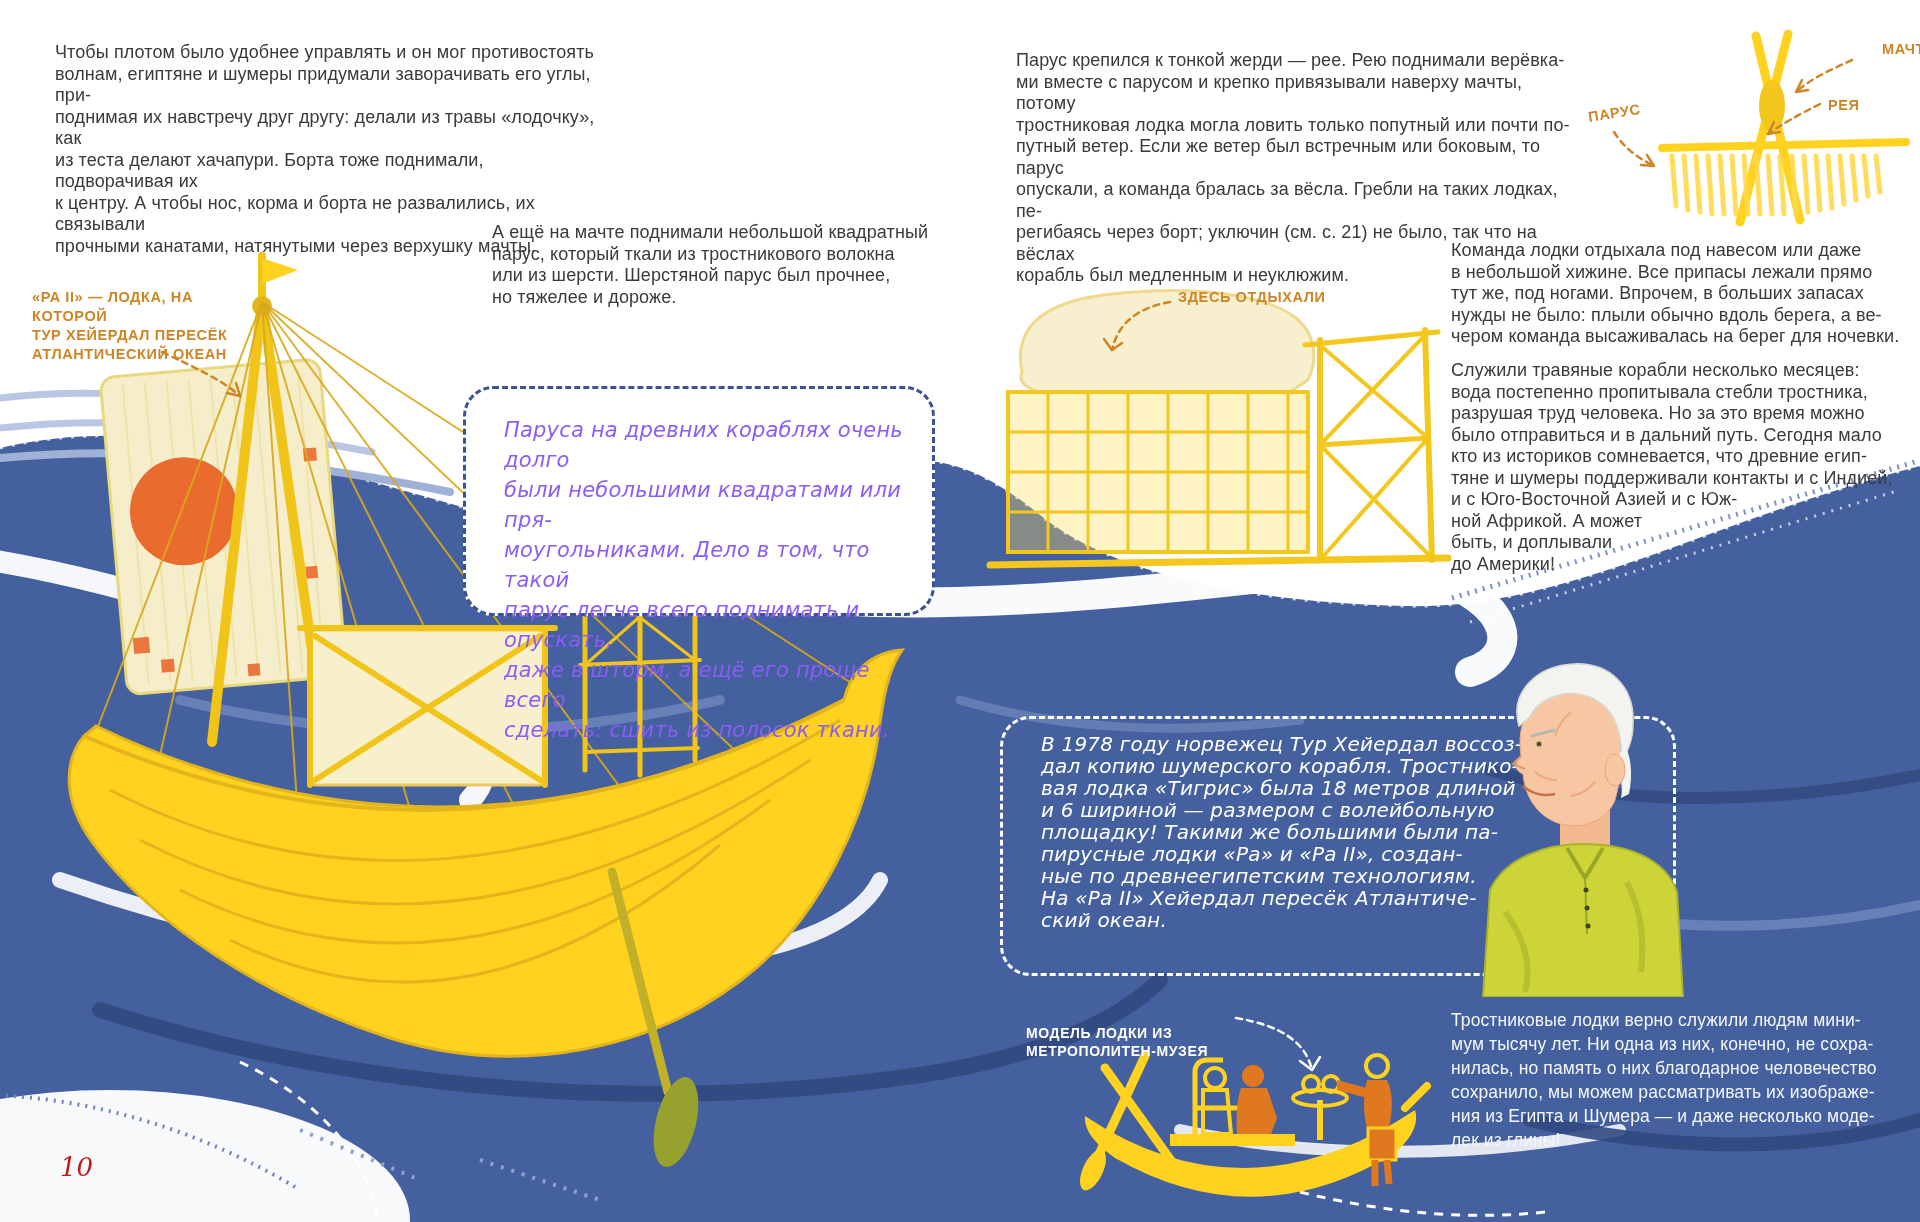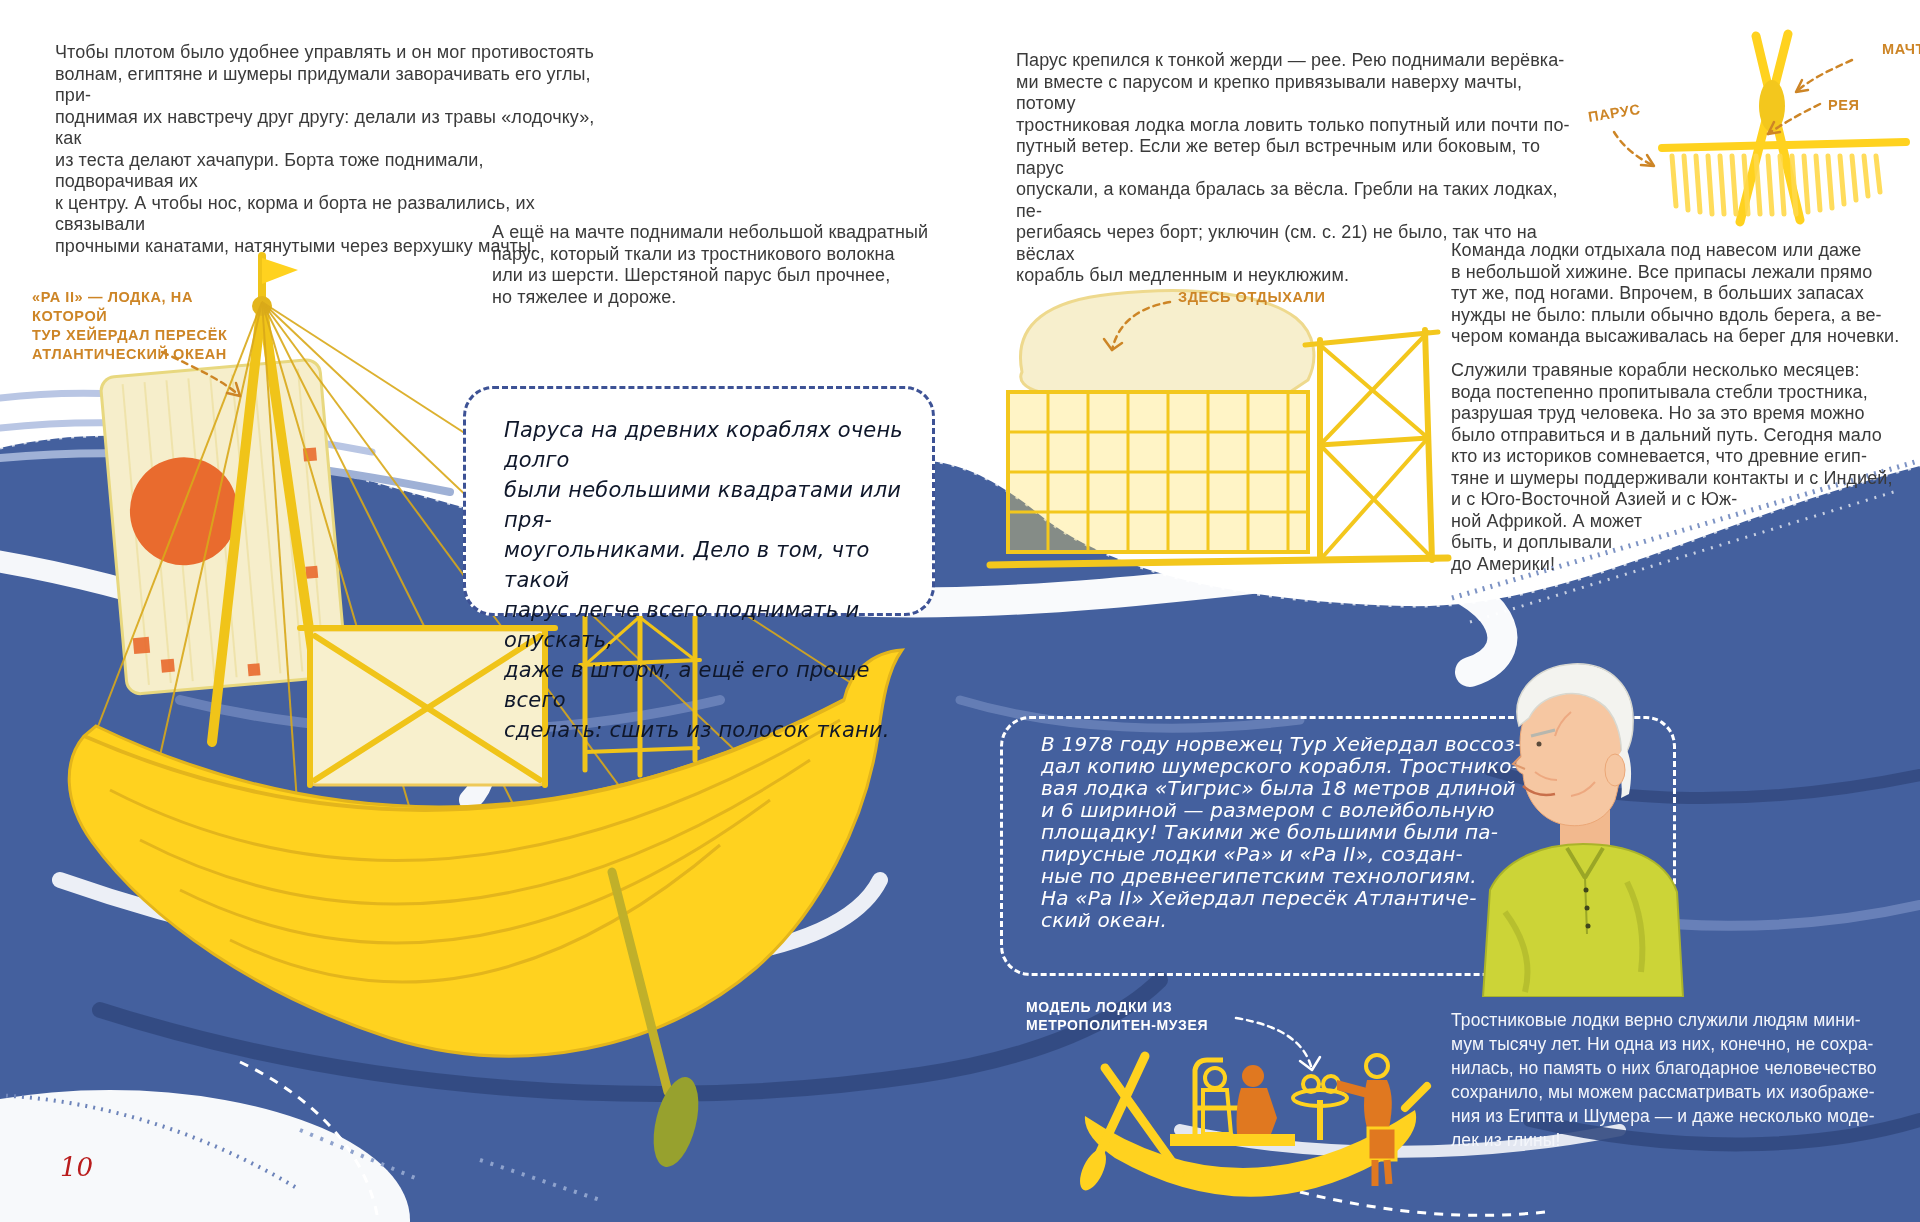--- a/index.html
+++ b/index.html
@@ -19,21 +19,21 @@
   .caps-label{
     font-weight:bold;font-size:14.5px;line-height:19px;letter-spacing:.6px;
     color:#cd8526;text-transform:uppercase;
   }
   .caps-label-white{
     font-weight:bold;font-size:14px;line-height:18px;letter-spacing:.6px;
     color:#ffffff;text-transform:uppercase;
   }
   .hand-note{
     font-family:"DejaVu Sans", sans-serif;font-style:italic;
-    color:#0f172a;font-size:21px;line-height:30px;letter-spacing:.2px;
+    color:#8b5cf6;font-size:21px;line-height:30px;letter-spacing:.2px;
   }
   .hand-note-white{
     font-family:"DejaVu Sans", sans-serif;font-style:italic;
     color:#ffffff;font-size:20px;line-height:22px;letter-spacing:.2px;
   }
   .note-box{
     border:3px dashed #3d5295;border-radius:30px;background:#ffffff;
     box-sizing:border-box;
   }
   .note-box-white{
@@ -355,21 +355,21 @@
 дал копию шумерского корабля. Тростнико-
 вая лодка «Тигрис» была 18 метров длиной
 и 6 шириной — размером с волейбольную
 площадку! Такими же большими были па-
 пирусные лодки «Ра» и «Ра II», создан-
 ные по древнеегипетским технологиям.
 На «Ра II» Хейердал пересёк Атлантиче-
 ский океан.</div>
 </div>
 
-<div class="abs caps-label-white pre" style="left:1026px;top:998px;width:230px;z-index:3;">Модель лодки из
+<div class="abs caps-label-white pre" style="left:1026px;top:1024px;width:230px;z-index:3;">Модель лодки из
 Метрополитен-музея</div>
 
 <div class="abs body-text-white pre" style="left:1451px;top:1008px;width:475px;z-index:3;">Тростниковые лодки верно служили людям мини-
 мум тысячу лет. Ни одна из них, конечно, не сохра-
 нилась, но память о них благодарное человечество
 сохранило, мы можем рассматривать их изображе-
 ния из Египта и Шумера — и даже несколько моде-
 лек из глины!</div>
 
 <div class="abs page-num" style="left:60px;top:1152px;z-index:3;">10</div>

